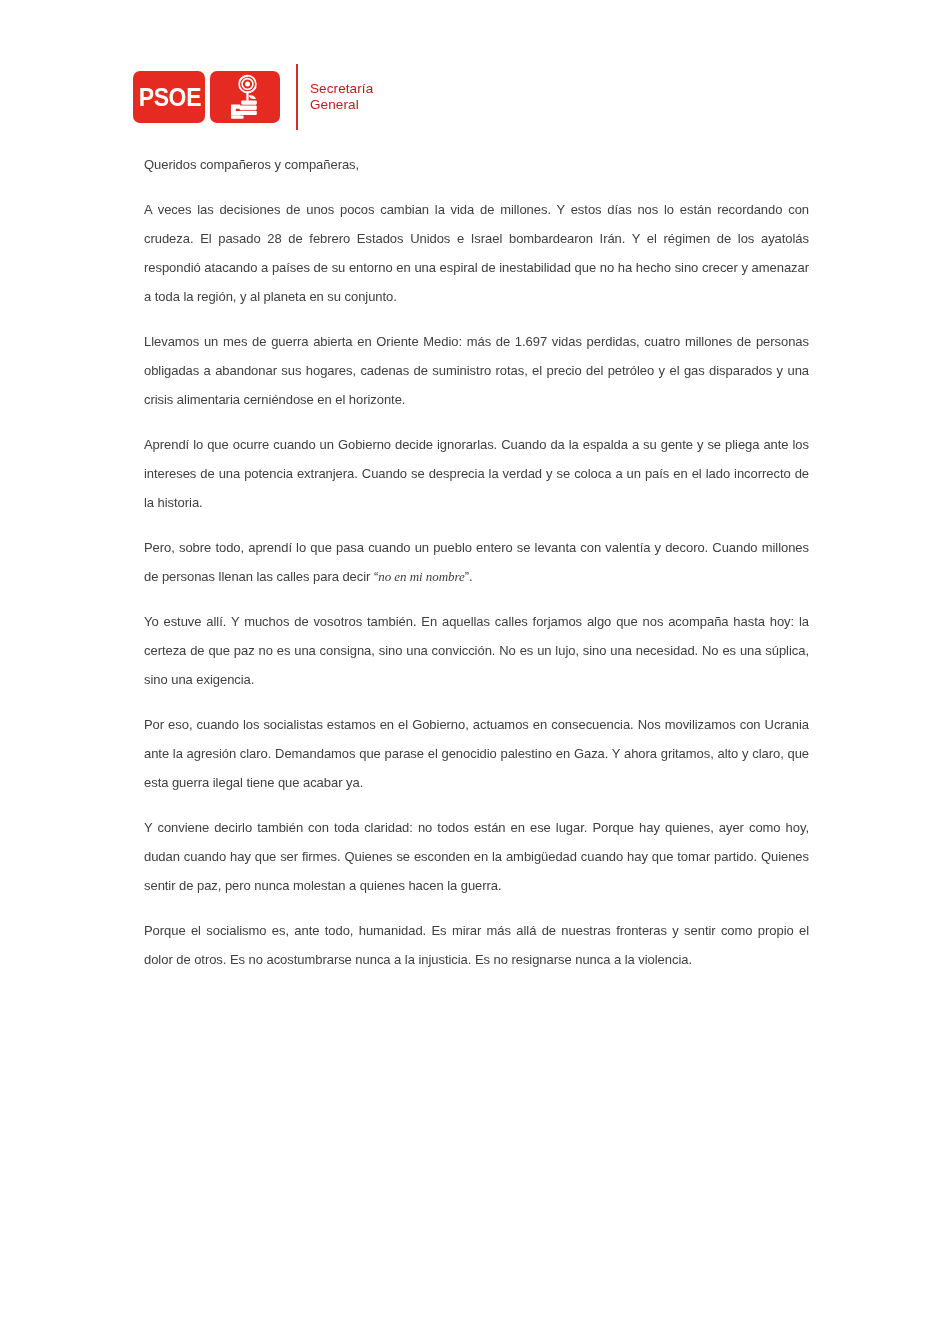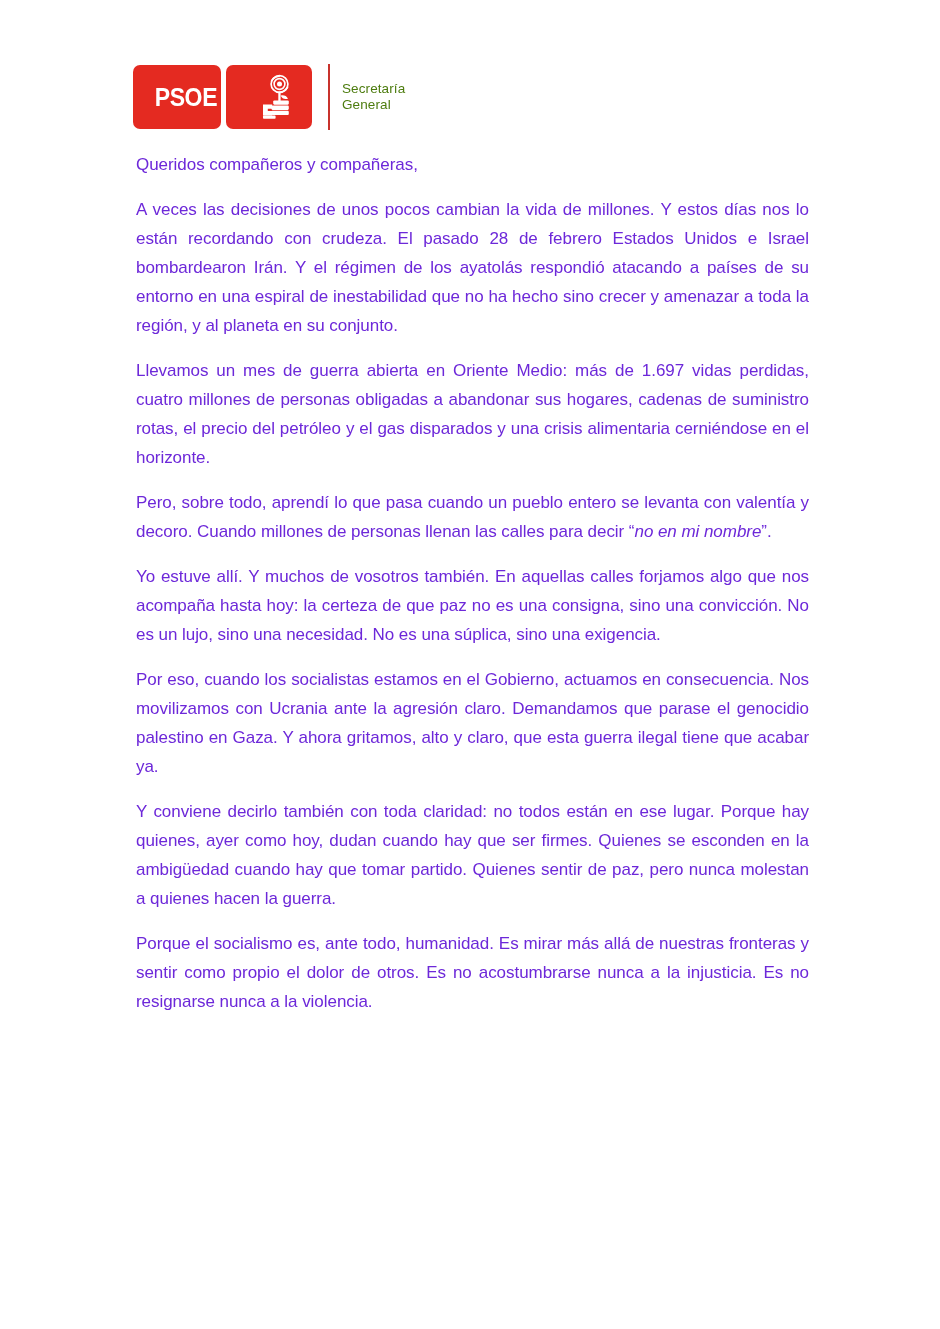--- a/index.html
+++ b/index.html
@@ -26,29 +26,28 @@
   .letterhead {
     position: absolute;
     left: 133px;
     top: 58px;
     display: flex;
     align-items: center;
     height: 78px;
   }
   .logo-tile {
     width: 70px;
-    height: 64px;
+    height: 52px;
     background: #E42A21;
     border-radius: 7px;
     display: flex;
     align-items: center;
     justify-content: center;
     margin-right: 5px;
     overflow: hidden;
-    padding-left: 16px;
   }
   .logo-tile.wordmark {
     width: 72px;
   }
   .psoe-word {
     color: #ffffff;
     font-family: "Liberation Sans", sans-serif;
     font-weight: bold;
     font-size: 25px;
     letter-spacing: -0.4px;
@@ -65,46 +64,46 @@
     width: 2px;
     height: 66px;
     background: #C8322C;
     margin-left: 11px;
     margin-right: 12px;
   }
   .lh-text {
     font-family: "Liberation Sans", sans-serif;
     font-size: 13.5px;
     line-height: 16px;
-    color: #4d7c0f;
+    color: #b91c1c;
     letter-spacing: 0.1px;
     white-space: pre-line;
   }
 
   
   .letter-body {
     position: absolute;
     left: 136px;
     top: 150px;
     width: 673px;
   }
   .para {
-    margin: 0 0 16px 0;
+    margin: 0 0 16px 8px;
     font-family: "Liberation Sans", sans-serif;
-    font-size: 17px;
+    font-size: 13px;
     line-height: 29px;
     text-align: justify;
     text-justify: inter-word;
-    color: #6d28d9;
+    color: #404040;
     letter-spacing: -0.05px;
   }
   .para.last { margin-bottom: 0; }
   .para.nojust { text-align: left; }
   .para b { font-weight: bold; }
-  .para i { font-style: italic; }
+  .para i { font-style: italic; font-family: Liberation Serif, serif; }
 </style>
 </head>
 <body>
 
 <div class="page">
 
   <div class="letterhead">
 
     <div class="logo-tile wordmark">
       <span class="psoe-word">PSOE</span>
@@ -139,20 +138,21 @@
     <div class="lh-divider"></div>
 
     <div class="lh-text">Secretaría
 General</div>
   </div>
 
   <div class="letter-body">
       <p class="para nojust"><span>Queridos compañeros y compañeras,</span></p>
       <p class="para"><span>A veces las decisiones de unos pocos cambian la vida de millones. Y estos días nos lo están recordando con crudeza. El pasado 28 de febrero Estados Unidos e Israel bombardearon Irán. Y el régimen de los ayatolás respondió atacando a países de su entorno en una espiral de inestabilidad que no ha hecho sino crecer y amenazar a toda la región, y al planeta en su conjunto.</span></p>
       <p class="para"><span>Llevamos un mes de guerra abierta en Oriente Medio: más de 1.697 vidas perdidas, cuatro millones de personas obligadas a abandonar sus hogares, cadenas de suministro rotas, el precio del petróleo y el gas disparados y una crisis alimentaria cerniéndose en el horizonte.</span></p>
+      <p class="para"><span>Aprendí lo que ocurre cuando un Gobierno decide ignorarlas. Cuando da la espalda a su gente y se pliega ante los intereses de una potencia extranjera. Cuando se desprecia la verdad y se coloca a un país en el lado incorrecto de la historia.</span></p>
       <p class="para"><span>Pero, sobre todo, aprendí lo que pasa cuando un pueblo entero se levanta con valentía y decoro. Cuando millones de personas llenan las calles para decir “</span><i>no en mi nombre</i><span>”.</span></p>
       <p class="para"><span>Yo estuve allí. Y muchos de vosotros también. En aquellas calles forjamos algo que nos acompaña hasta hoy: la certeza de que paz no es una consigna, sino una convicción. No es un lujo, sino una necesidad. No es una súplica, sino una exigencia.</span></p>
       <p class="para"><span>Por eso, cuando los socialistas estamos en el Gobierno, actuamos en consecuencia. Nos movilizamos con Ucrania ante la agresión claro. Demandamos que parase el genocidio palestino en Gaza. Y ahora gritamos, alto y claro, que esta guerra ilegal tiene que acabar ya.</span></p>
       <p class="para"><span>Y conviene decirlo también con toda claridad: no todos están en ese lugar. Porque hay quienes, ayer como hoy, dudan cuando hay que ser firmes. Quienes se esconden en la ambigüedad cuando hay que tomar partido. Quienes sentir de paz, pero nunca molestan a quienes hacen la guerra.</span></p>
       <p class="para last"><span>Porque el socialismo es, ante todo, humanidad. Es mirar más allá de nuestras fronteras y sentir como propio el dolor de otros. Es no acostumbrarse nunca a la injusticia. Es no resignarse nunca a la violencia.</span></p>
     </div>
 
 </div>
 
 </body></html>

